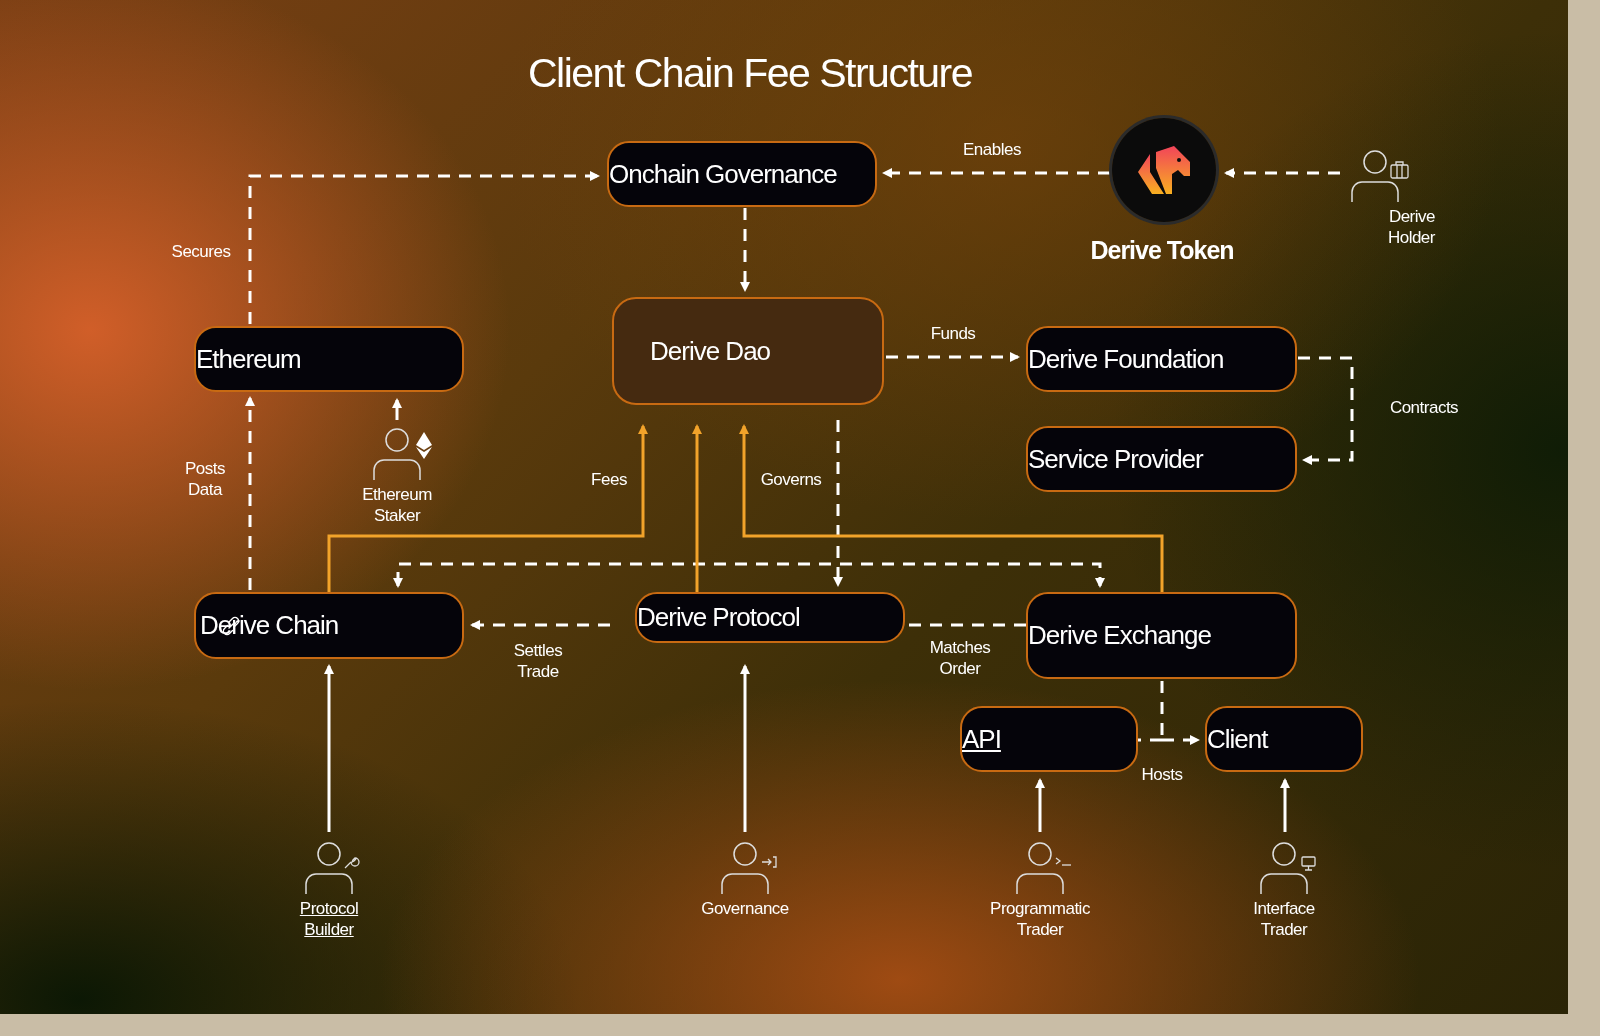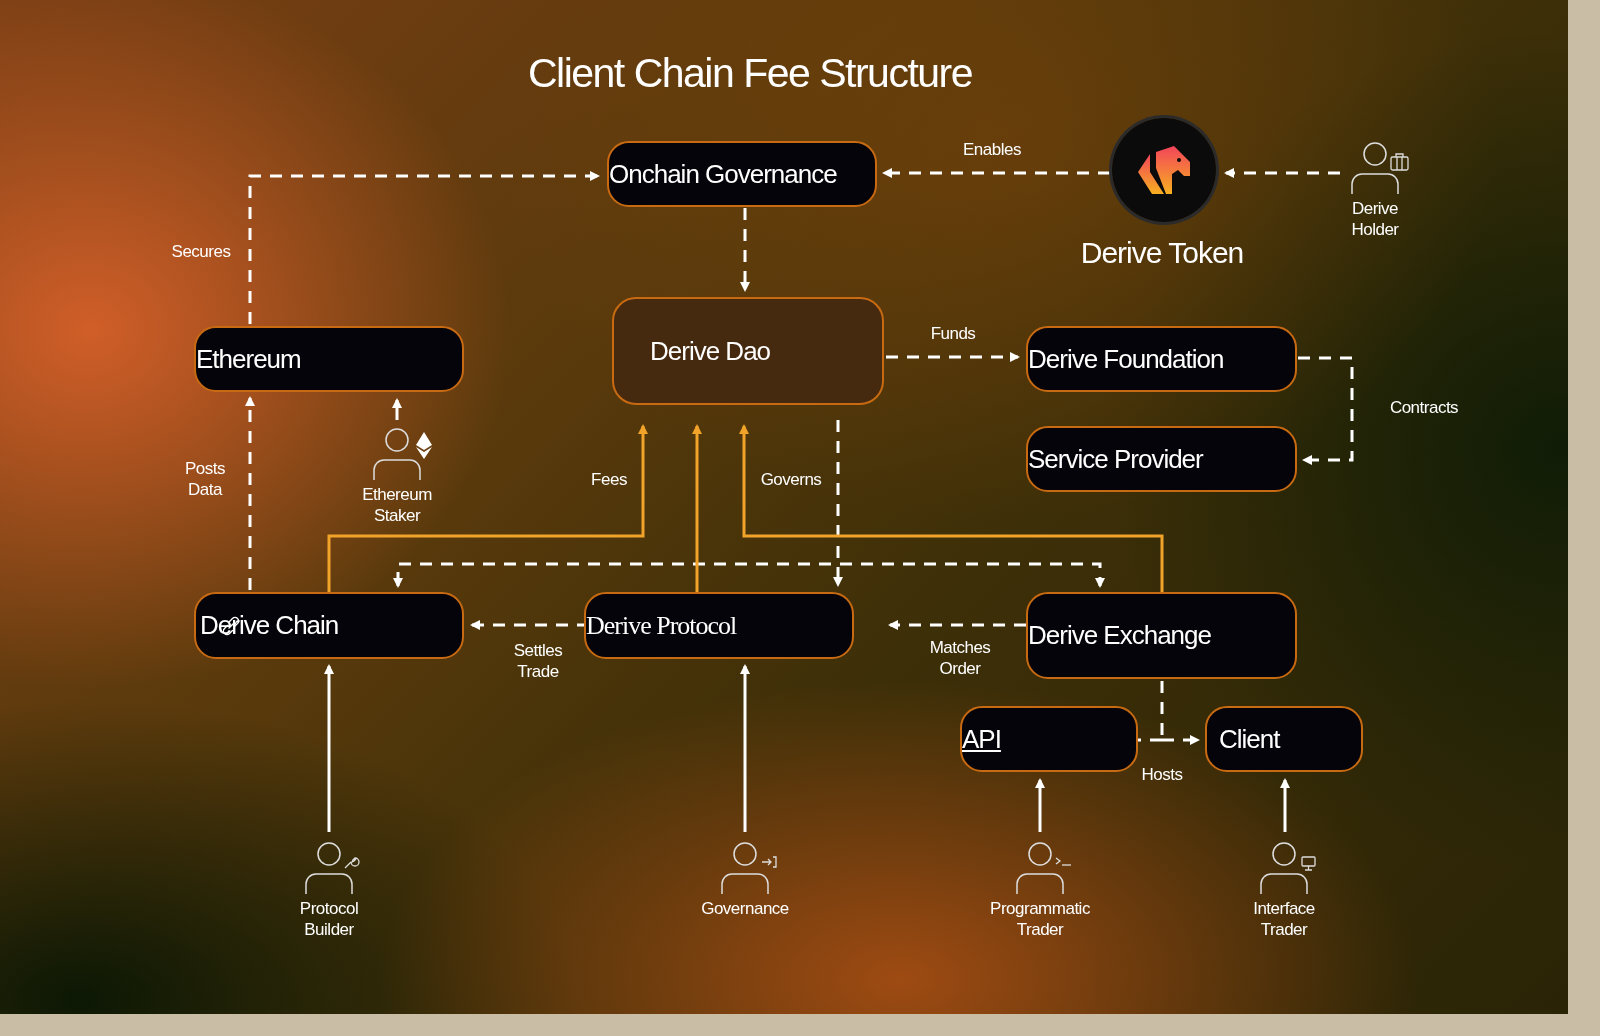--- a/index.html
+++ b/index.html
@@ -47,21 +47,21 @@
   }
   .actor { position: absolute; width: 120px; text-align: center; transform: translateX(-50%); }
   .actor svg { display: block; margin: 0 auto; }
   .actor .aname { font-size: 17px; line-height: 21px; letter-spacing: -0.5px; margin-top: 2px; }
   .token {
     position: absolute; left: 1112px; top: 118px; width: 104px; height: 104px;
     border-radius: 50%;
     background: radial-gradient(circle at 50% 50%, #0b0b0b 0%, #0b0b0b 88%, #3a3a3a 92%, #1a1a1a 100%);
     box-shadow: 0 0 0 3px #2b2b2b;
   }
-  .token-name { position: absolute; left: 1162px; top: 236px; transform: translateX(-50%); font-size: 30px; letter-spacing: -1px; white-space: nowrap; }
+  .token-name { position: absolute; left: 1162px; top: 236px; transform: translateX(-50%); font-size: 25px; letter-spacing: -1px; white-space: nowrap; font-weight: bold; }
 </style>
 </head>
 <body>
 
 <div id="canvas">
 
   <svg id="diagram" width="1568" height="1014">
     <defs>
       <marker id="ah" markerWidth="10" markerHeight="10" refX="8" refY="5" orient="auto" markerUnits="userSpaceOnUse">
         <path d="M0,0 L10,5 L0,10 z" fill="#fff"></path>
@@ -135,30 +135,30 @@
   <div class="node" style="left:194px;top:592px;width:270px;height:67px;">
     <svg class="chain-ic" width="26" height="26" viewBox="0 0 26 26">
       <g fill="none" stroke="#fff" stroke-width="1.4" stroke-linecap="round">
         <path d="M11 15 L15 11"></path>
         <path d="M9.5 12.5 L6.5 15.5 a3.5 3.5 0 0 0 5 5 L14.5 17.5"></path>
         <path d="M16.5 13.5 L19.5 10.5 a3.5 3.5 0 0 0 -5 -5 L11.5 8.5"></path>
       </g>
     </svg>
     <span style="margin-left:4px">Derive Chain</span>
   </div>
-  <div class="node" style="left:584px;top:592px;width:270px;height:67px;font-family:Liberation Serif, serif;">
+  <div class="node" style="left:635px;top:592px;width:270px;height:51px;">
     <span>Derive Protocol</span>
   </div>
   <div class="node" style="left:1026px;top:592px;width:271px;height:87px;">
     <span>Derive Exchange</span>
   </div>
   <div class="node" style="left:960px;top:706px;width:178px;height:66px;text-decoration:underline;">
     <span>API</span>
   </div>
-  <div class="node" style="left:1205px;top:706px;width:158px;height:66px;padding-left:12px;">
+  <div class="node" style="left:1205px;top:706px;width:158px;height:66px;">
     <span>Client</span>
   </div>
 
   <div class="token">
     <svg width="104" height="104" viewBox="0 0 104 104">
       <defs>
         <linearGradient id="lg" x1="0" y1="0" x2="0" y2="1">
           <stop offset="0" stop-color="#f2445a"></stop>
           <stop offset="1" stop-color="#f8b020"></stop>
         </linearGradient>
@@ -183,21 +183,21 @@
   <div class="lbl" style="left:538px;top:640px;">
     <div>Settles</div>
     <div>Trade</div>
   </div>
   <div class="lbl" style="left:960px;top:637px;">
     <div>Matches</div>
     <div>Order</div>
   </div>
   <div class="lbl" style="left:1162px;top:764px;">Hosts</div>
 
-  <div class="actor" style="left:1375px;top:140px;">
+  <div class="actor" style="left:1375px;top:148px;text-align:right;">
     <svg width="70" height="56" viewBox="0 0 70 56">
       <circle cx="35" cy="14" r="11" fill="none" stroke="#ddd" stroke-width="1.5"></circle>
       <path d="M12 54 L12 44 a10 10 0 0 1 10 -10 L48 34 a10 10 0 0 1 10 10 L58 54" fill="none" stroke="#ddd" stroke-width="1.5"></path>
       <g fill="none" stroke="#ddd" stroke-width="1.3">
         <rect x="51" y="17" width="17" height="13" rx="1.5"></rect>
         <path d="M56 17 v-3 h7 v3 M57 17 v13 M62 17 v13"></path>
       </g>
     </svg>
     <div class="aname">
       <div>Derive</div>
@@ -213,21 +213,21 @@
         <path d="M62 6 L54 19 L62 24 L70 19 Z"></path>
         <path d="M54 21 L62 33 L70 21 L62 26 Z"></path>
       </g>
     </svg>
     <div class="aname">
       <div>Ethereum</div>
       <div>Staker</div>
     </div>
   </div>
 
-  <div class="actor" style="left:329px;top:840px;">
+  <div class="actor" style="left:329px;top:840px;text-decoration:underline;">
     <svg width="70" height="56" viewBox="0 0 70 56">
       <circle cx="35" cy="14" r="11" fill="none" stroke="#ddd" stroke-width="1.5"></circle>
       <path d="M12 54 L12 44 a10 10 0 0 1 10 -10 L48 34 a10 10 0 0 1 10 10 L58 54" fill="none" stroke="#ddd" stroke-width="1.5"></path>
       <g fill="none" stroke="#ddd" stroke-width="1.3">
         <path d="M51 28 L57 22"></path>
         <path d="M57 22 a4 4 0 1 0 4 -4 l-2 2 l-1 2 l2 -1 l2 -2"></path>
       </g>
     </svg>
     <div class="aname">
       <div>Protocol</div>

